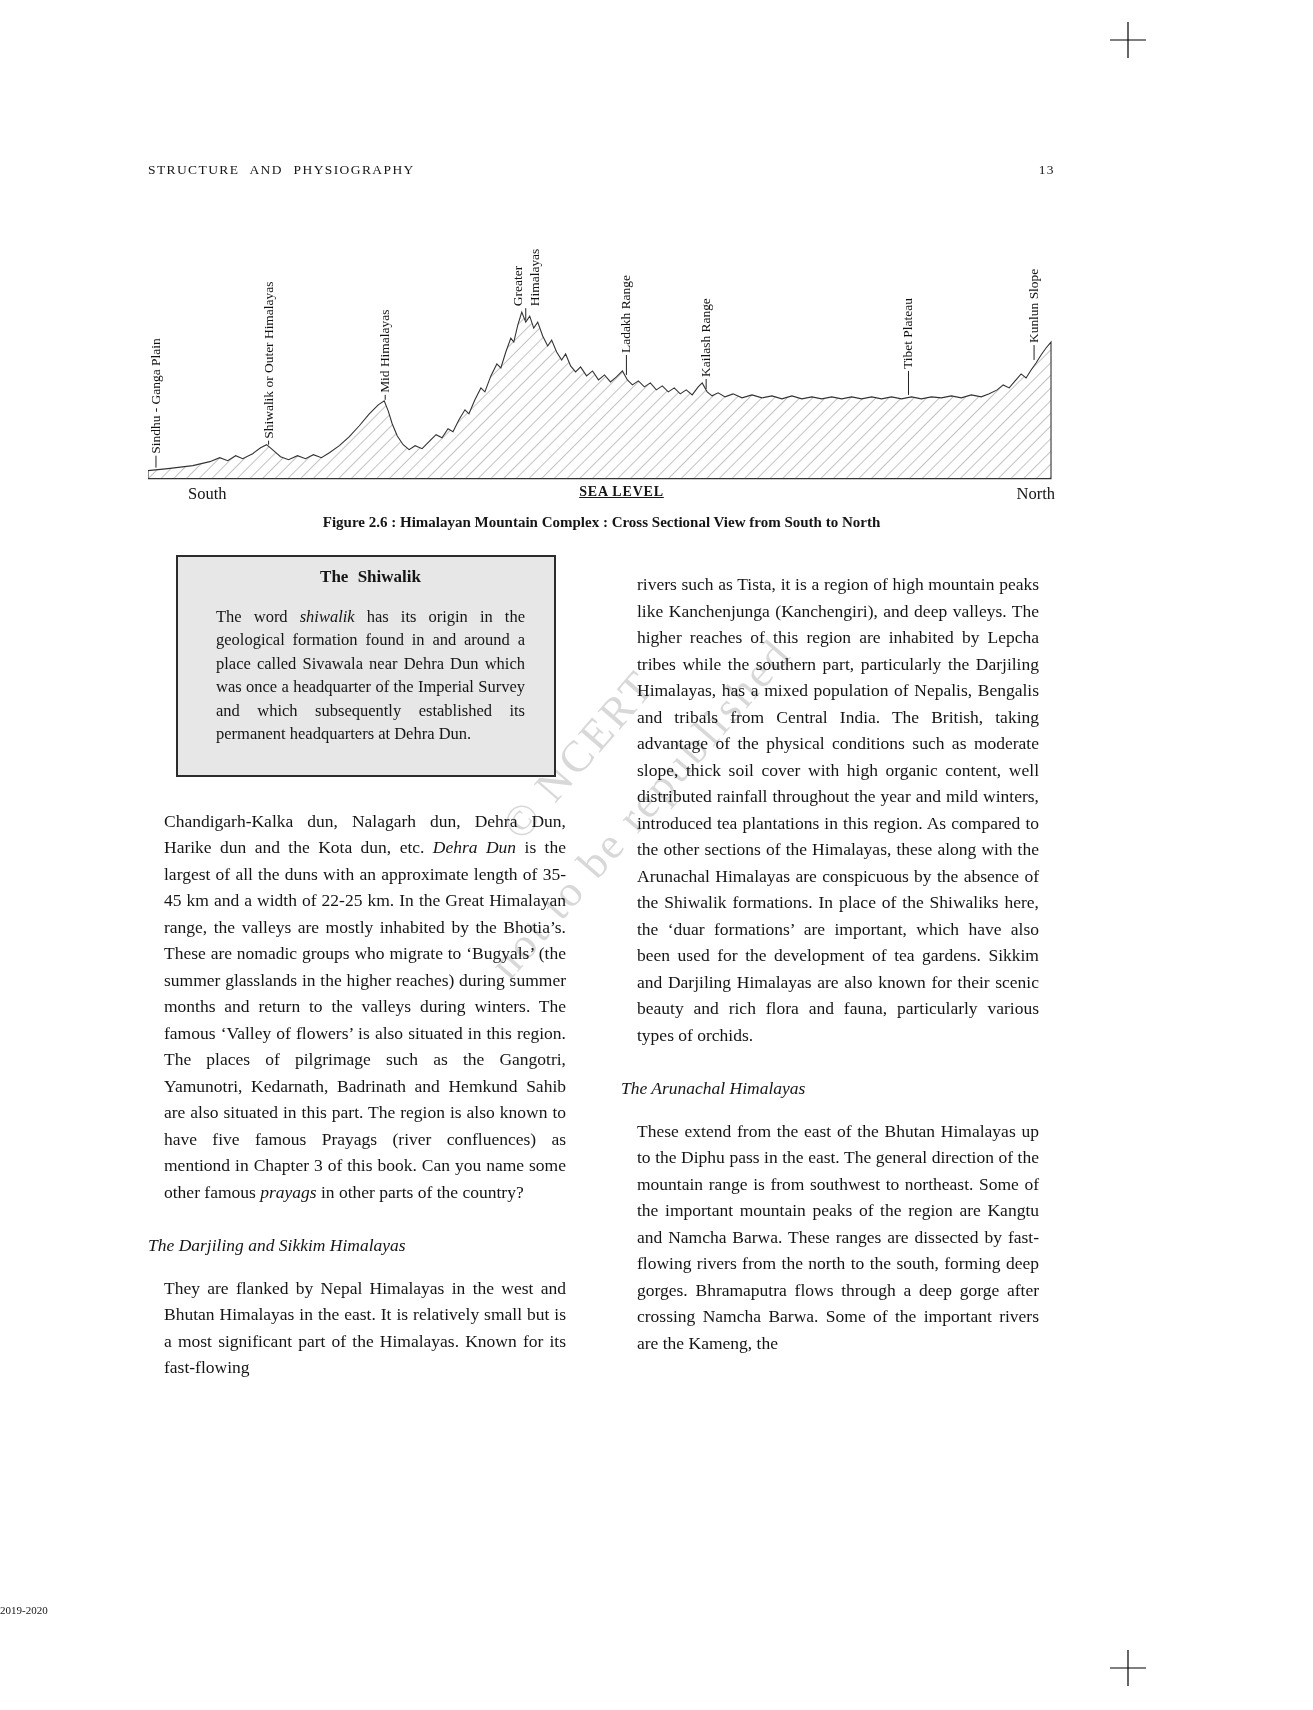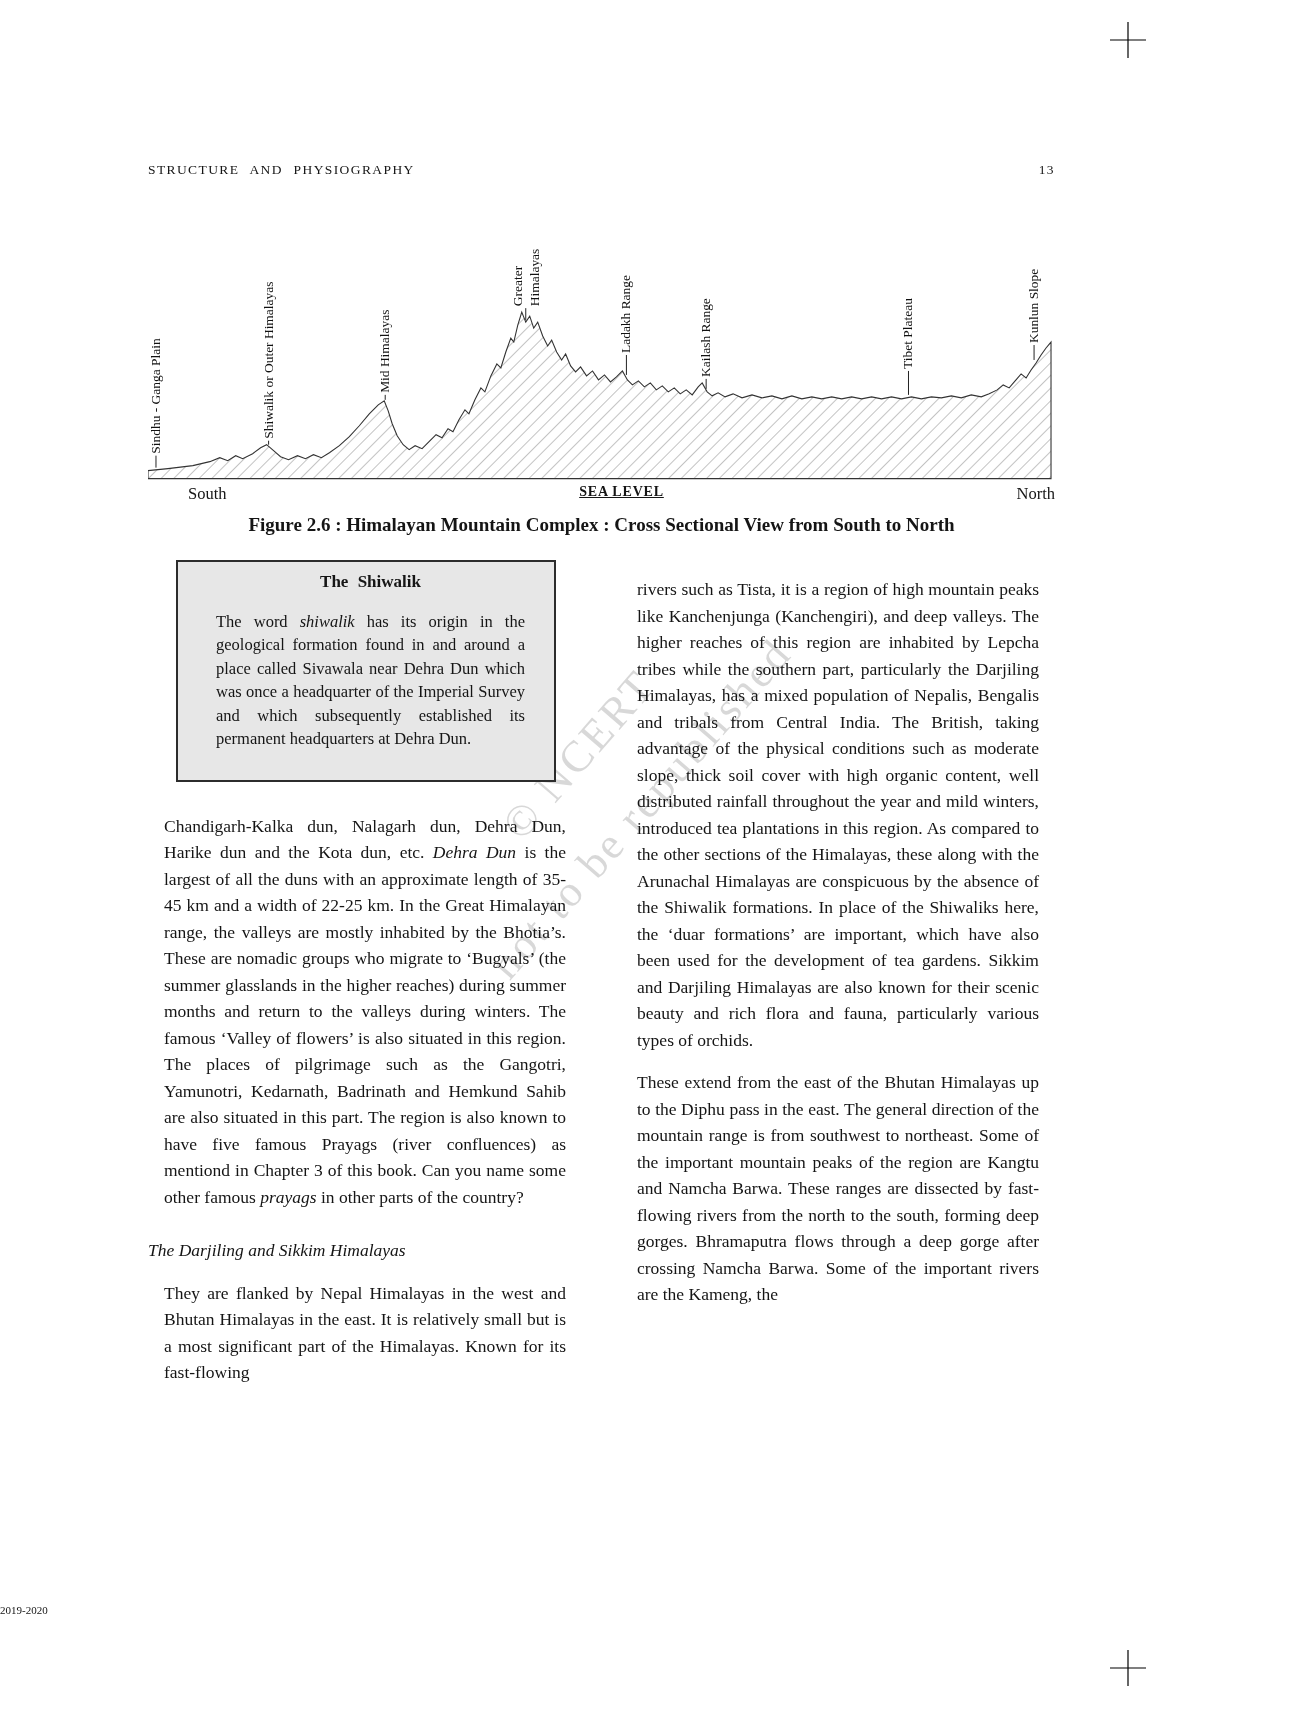--- a/index.html
+++ b/index.html
@@ -42,21 +42,21 @@
     align-items: flex-start;
     font-size: 16.5px;
     margin-top: 2px;
     margin-left: 40px;
   }
   .sea-level { font-weight: bold; font-size: 14px; letter-spacing: 0.8px; text-decoration: underline; }
 
   .fig-caption {
     text-align: center;
     font-weight: bold;
-    font-size: 19px;
+    font-size: 15px;
     margin-top: 10px;
   }
 
   .columns { display: flex; gap: 39px; margin-top: 24px; }
   .col { width: 434px; font-size: 17.5px; line-height: 26.5px; text-align: justify; }
   .col p { margin: 16px; }
   .col h3 {
     font-style: italic;
     font-weight: normal;
     font-size: 17.5px;
@@ -191,20 +191,21 @@
           <div class="box-title">The Shiwalik</div>
           <p>The word <i>shiwalik</i> has its origin in the geological formation found in and around a place called Sivawala near Dehra Dun which was once a headquarter of the Imperial Survey and which subsequently established its permanent headquarters at Dehra Dun.</p>
         </div>
         <p>Chandigarh-Kalka dun, Nalagarh dun, Dehra Dun, Harike dun and the Kota dun, etc. <i>Dehra Dun</i> is the largest of all the duns with an approximate length of 35-45 km and a width of 22-25 km. In the Great Himalayan range, the valleys are mostly inhabited by the Bhotia’s. These are nomadic groups who migrate to ‘Bugyals’ (the summer glasslands in the higher reaches) during summer months and return to the valleys during winters.  The famous ‘Valley of flowers’ is also situated in this region.  The places of pilgrimage such as the Gangotri, Yamunotri, Kedarnath, Badrinath and Hemkund Sahib are also situated in this part.  The region is also known to have five famous Prayags (river confluences) as mentiond in Chapter 3 of this book.  Can you name some other famous <i>prayags</i> in other parts of the country?</p>
         <h3>The Darjiling and Sikkim Himalayas</h3>
         <p>They are flanked by Nepal Himalayas in the west and Bhutan Himalayas in the east. It is relatively small but is a most significant part of the Himalayas. Known for its fast-flowing</p>
       </div>
 
       <div class="col">
         <p>rivers such as Tista, it is a region of high mountain peaks like Kanchenjunga (Kanchengiri), and deep valleys. The higher reaches of this region are inhabited by Lepcha tribes while the southern part, particularly the Darjiling Himalayas, has a mixed population of Nepalis, Bengalis and tribals from Central India. The British, taking advantage of the physical conditions such as moderate slope, thick soil cover with high organic content, well distributed rainfall throughout the year and mild winters, introduced tea plantations in this region.  As compared to the other sections of the Himalayas, these along with the Arunachal Himalayas are conspicuous by the absence of the Shiwalik formations. In place of the Shiwaliks here, the ‘duar formations’ are important, which have also been used for the development of tea gardens. Sikkim and Darjiling Himalayas are also known for their scenic beauty and rich flora and fauna, particularly various types of orchids.</p>
+        <h3>The Arunachal Himalayas</h3>
         <p>These extend from the east of the Bhutan Himalayas up to the Diphu pass in the east. The general direction of the mountain range is from southwest to northeast. Some of the important mountain peaks of the region are Kangtu and Namcha Barwa. These ranges are dissected by fast-flowing rivers from the north to the south, forming deep gorges. Bhramaputra flows through a deep gorge after crossing Namcha Barwa. Some of the important rivers are the Kameng, the</p>
       </div>
 
     </div>
   </div>
 
   <footer class="page-footer">2019-2020</footer>
 
 </div>
 

